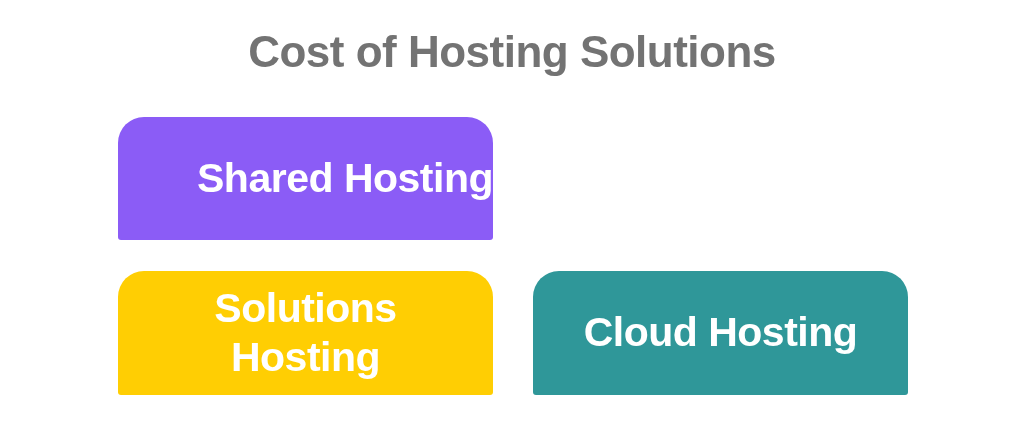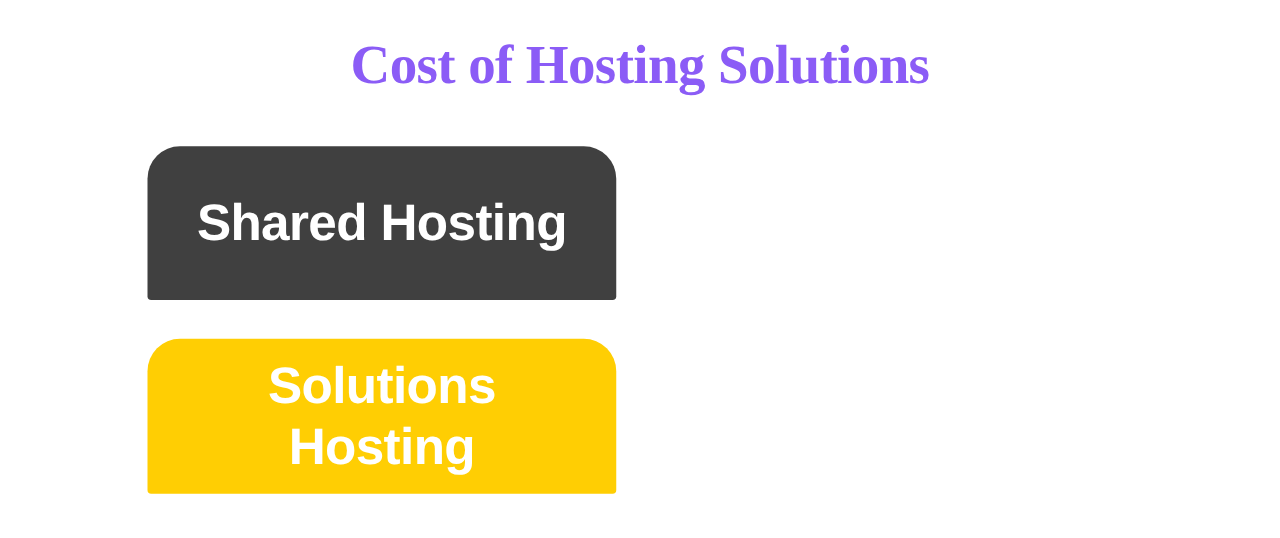--- a/index.html
+++ b/index.html
@@ -18,22 +18,21 @@
   .title {
     position: absolute;
     top: 30px;
     left: 0;
     width: 100%;
     text-align: center;
     font-size: 44px;
     line-height: 44px;
     font-weight: 800;
     letter-spacing: -0.5px;
-    color: #8b5cf6;
-    font-family: Liberation Serif, serif;
+    color: #737373;
   }
   .box {
     position: absolute;
     width: 375px;
     border-radius: 26px 26px 3px 3px;
     display: flex;
     align-items: center;
     justify-content: center;
     text-align: center;
   }
@@ -50,24 +49,27 @@
   .box-col1 { left: 118px; }
   .box-col2 { left: 533px; }
 </style>
 </head>
 <body>
 
 <div class="canvas">
 
   <div class="title">Cost of Hosting Solutions</div>
 
-  <div class="box box-row1 box-col1" style="background: #404040;">
+  <div class="box box-row1 box-col1" style="background: #8b5cf6; justify-content: flex-end;">
     <div class="box-label">Shared Hosting</div>
   </div>
 
 
   <div class="box box-row2 box-col1" style="background: rgb(255, 206, 3);">
     <div class="box-label">Solutions
 Hosting</div>
   </div>
 
+  <div class="box box-row2 box-col2" style="background: rgb(47, 151, 153);">
+    <div class="box-label">Cloud Hosting</div>
+  </div>
 
 </div>
 
 </body></html>

